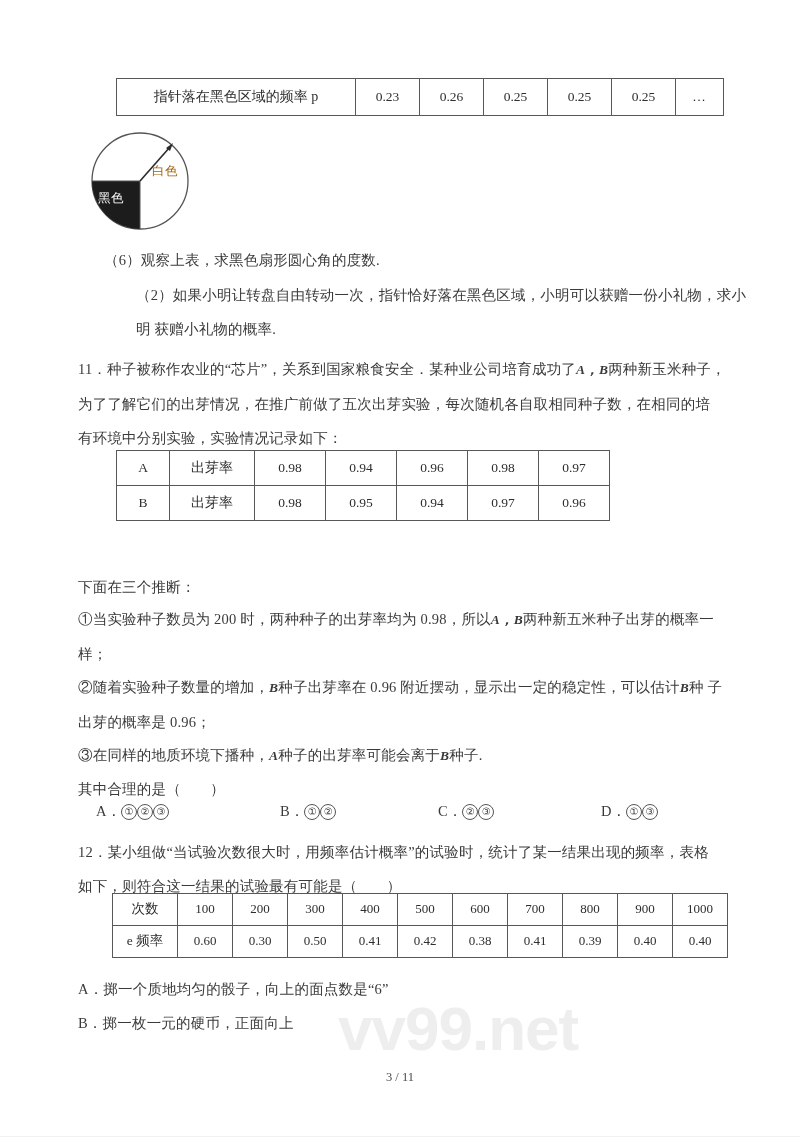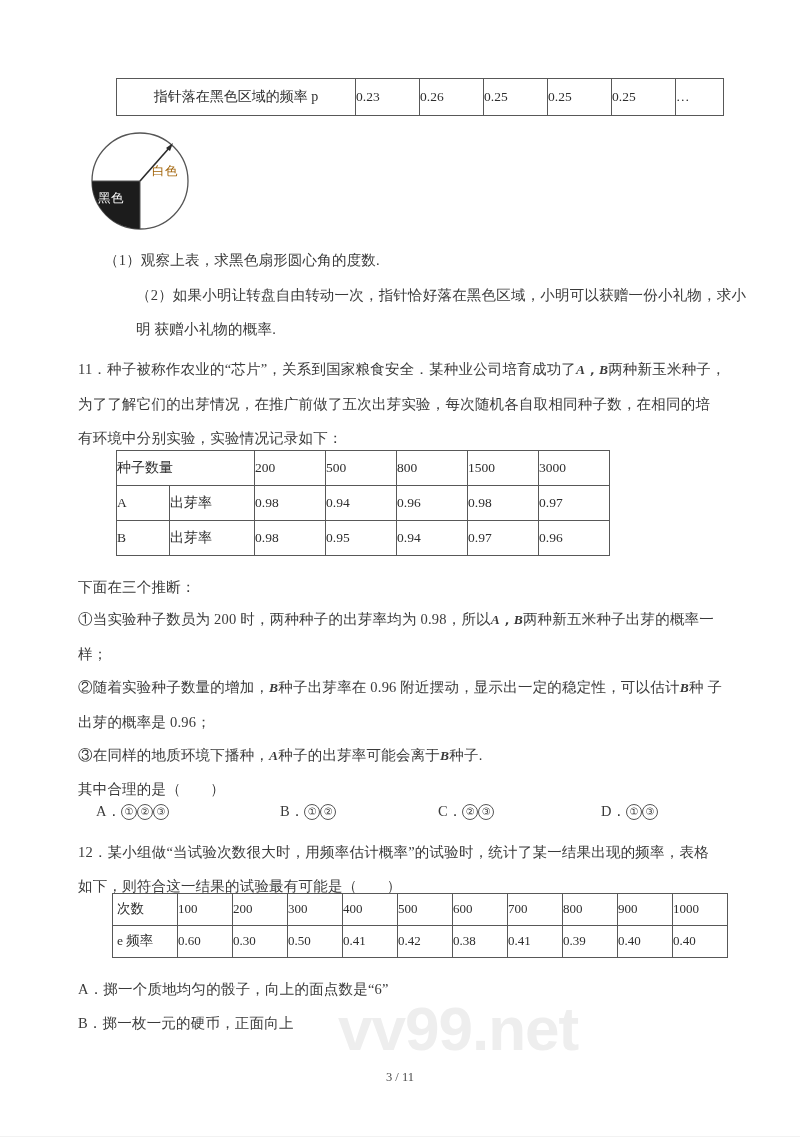--- a/index.html
+++ b/index.html
@@ -41,21 +41,21 @@
 
   
   table.doc-table {
     border-collapse: collapse;
     position: absolute;
     font-family: "Liberation Serif", "DejaVu Serif", serif;
     color: #2e2e2e;
   }
   table.doc-table td {
     border: 1px solid #585858;
-    text-align: left;
+    text-align: center;
     vertical-align: middle;
     padding: 0;
     font-size: 13.5px;
     line-height: 1.1;
     background: #fff;
   }
 
   
   #freq-table { left: 116px; top: 78px; }
   #freq-table td { height: 36px; }
@@ -194,42 +194,34 @@
       <circle cx="52" cy="51" r="48" fill="#ffffff" stroke="#555555" stroke-width="1.3"></circle>
       <path d="M52 51 L4 51 A48 48 0 0 0 52 99 Z" fill="#1c1c1c"></path>
       <line x1="52" y1="51" x2="4" y2="51" stroke="#555555" stroke-width="1"></line>
       <line x1="52" y1="51" x2="52" y2="99" stroke="#555555" stroke-width="1"></line>
       <line x1="52" y1="51" x2="82" y2="17" stroke="#2a2a2a" stroke-width="1.6"></line>
       <polygon points="85,13 78,18 82,21" fill="#2a2a2a"></polygon>
     </svg>
     <div class="lbl-white">白色</div>
     <div class="lbl-black">黑色</div>
 
-    <div class="para" id="q10-sub1">（1）观察上表，求黑色扇形圆心角的度数.</div>
+    <div class="para" id="q10-sub1">（6）观察上表，求黑色扇形圆心角的度数.</div>
     <div class="para" id="q10-sub2">
       <span>（2）如果小明让转盘自由转动一次，指针恰好落在黑色区域，小明可以获赠一份小礼物，求小明</span>
       <span>获赠小礼物的概率.</span>
     </div>
 
     <div class="para" id="q11-stem">
       <span>11．种子被称作农业的“芯片”，关系到国家粮食安全．某种业公司培育成功了</span><span class="em">A，B</span><span>两种新玉米种子，</span>
       <span>为了了解它们的出芽情况，在推广前做了五次出芽实验，每次随机各自取相同种子数，在相同的培</span>
       <span>有环境中分别实验，实验情况记录如下：</span>
     </div>
 
     <table class="doc-table" id="seed-table">
       <tbody>
-          <tr>
-        <td class="seed-head" colspan="2">种子数量</td>
-        <td class="seed-val">200</td>
-        <td class="seed-val">500</td>
-        <td class="seed-val">800</td>
-        <td class="seed-val">1500</td>
-        <td class="seed-val">3000</td>
-      </tr>
       <tr>
         <td class="seed-group">A</td>
         <td class="seed-name">出芽率</td>
         <td class="seed-val">0.98</td>
         <td class="seed-val">0.94</td>
         <td class="seed-val">0.96</td>
         <td class="seed-val">0.98</td>
         <td class="seed-val">0.97</td>
       </tr>
       <tr>

